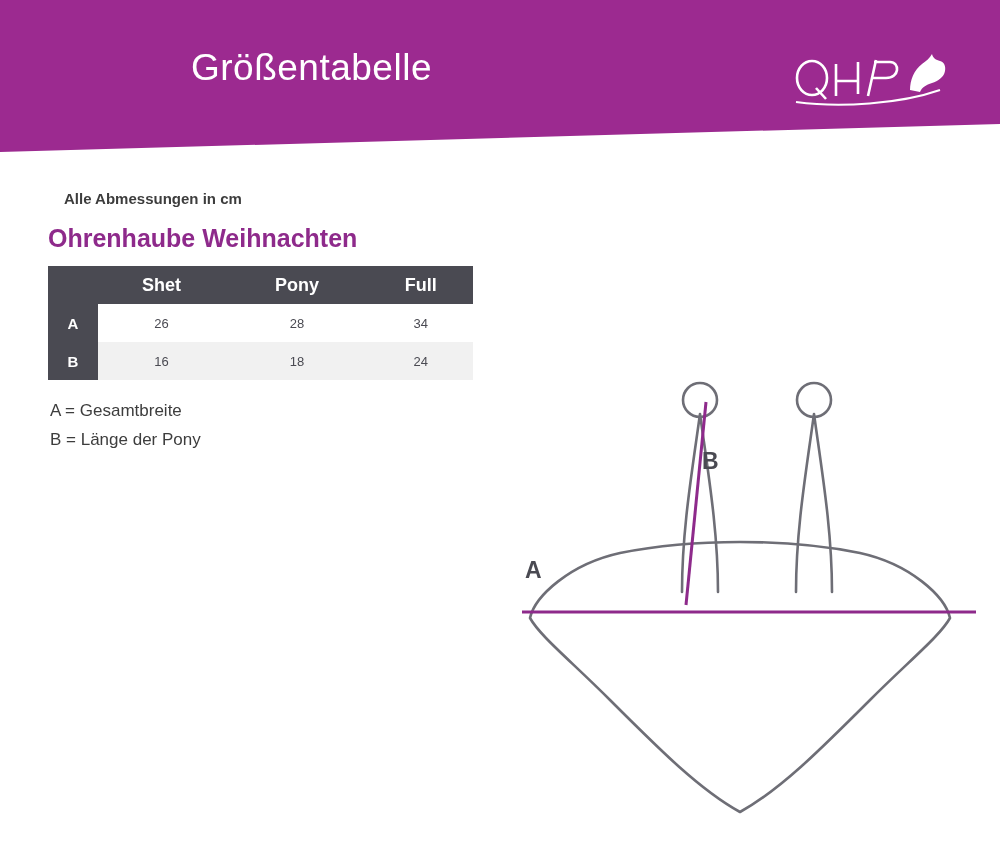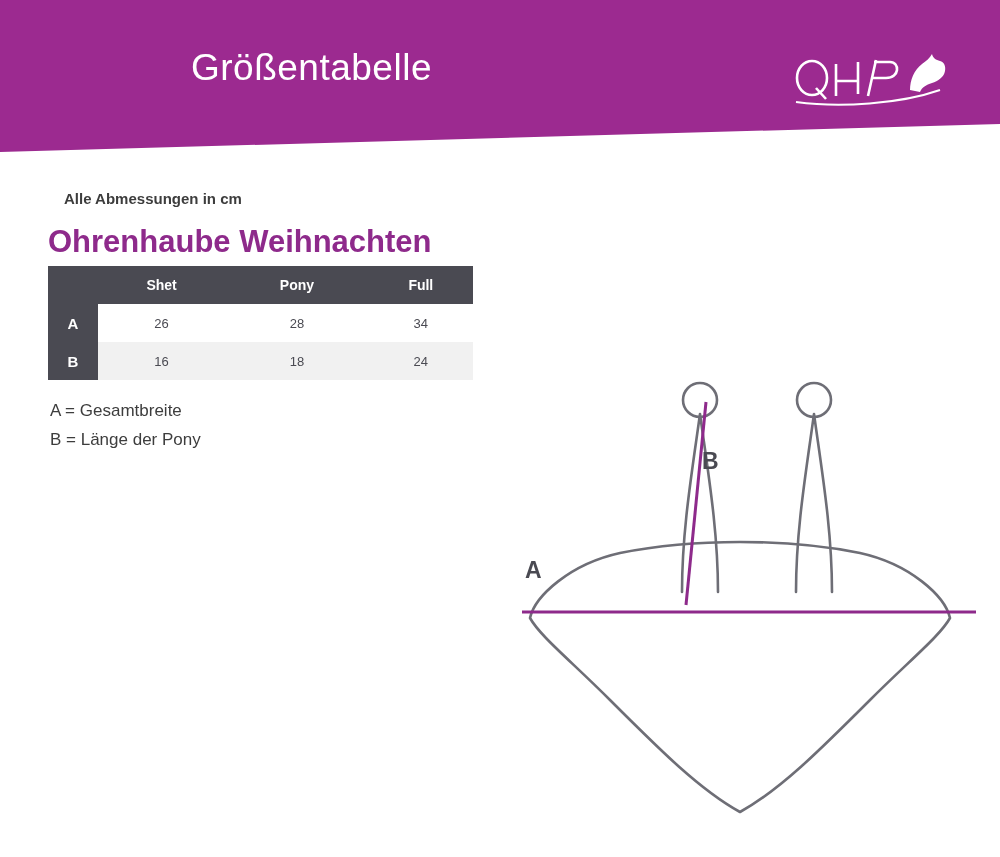--- a/index.html
+++ b/index.html
@@ -55,21 +55,21 @@
     left: 64px;
     top: 190px;
     font-size: 15px;
     font-weight: bold;
     color: #3d3d3d;
   }
   .product-title {
     position: absolute;
     left: 48px;
     top: 224px;
-    font-size: 31px;
+    font-size: 25px;
     font-weight: bold;
     color: #8e2a8b;
   }
 
   table.size-table {
     position: absolute;
     left: 48px;
     top: 266px;
     width: 425px;
     border-collapse: collapse;
@@ -80,21 +80,21 @@
     padding: 0;
     margin: 0;
     text-align: center;
     height: 38px;
     vertical-align: middle;
   }
   table.size-table thead th {
     background: #4a4a52;
     color: #ffffff;
     font-weight: bold;
-    font-size: 14px;
+    font-size: 18px;
   }
   table.size-table thead th.corner {
     width: 50px;
   }
   table.size-table tbody th {
     background: #4a4a52;
     color: #ffffff;
     font-weight: bold;
     font-size: 15px;
     width: 50px;

